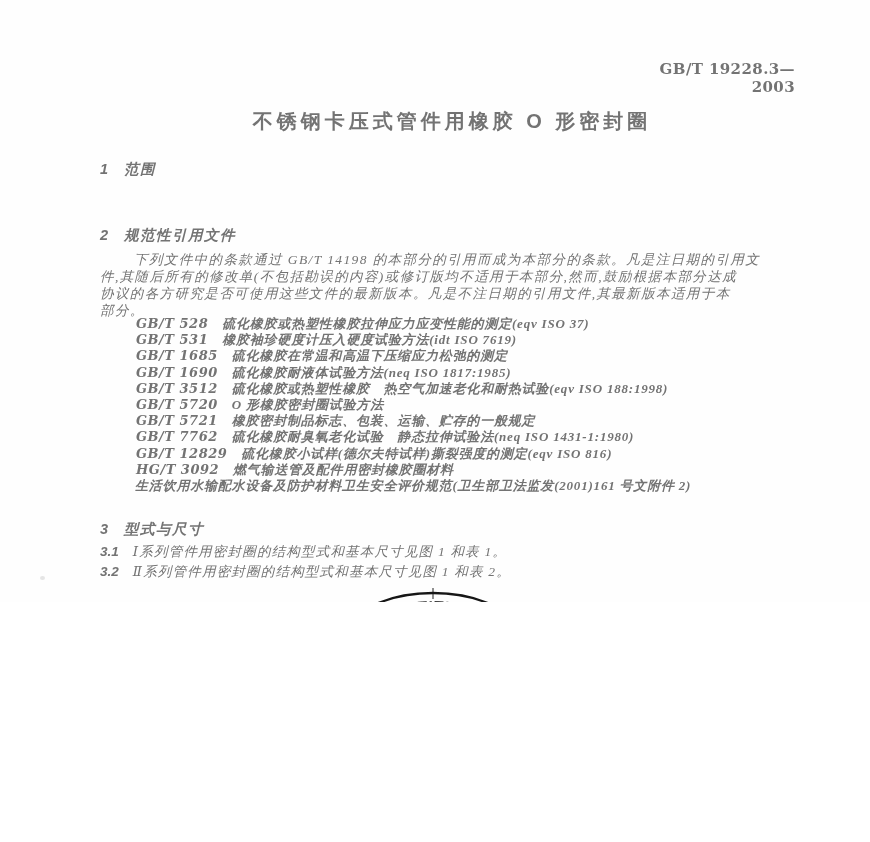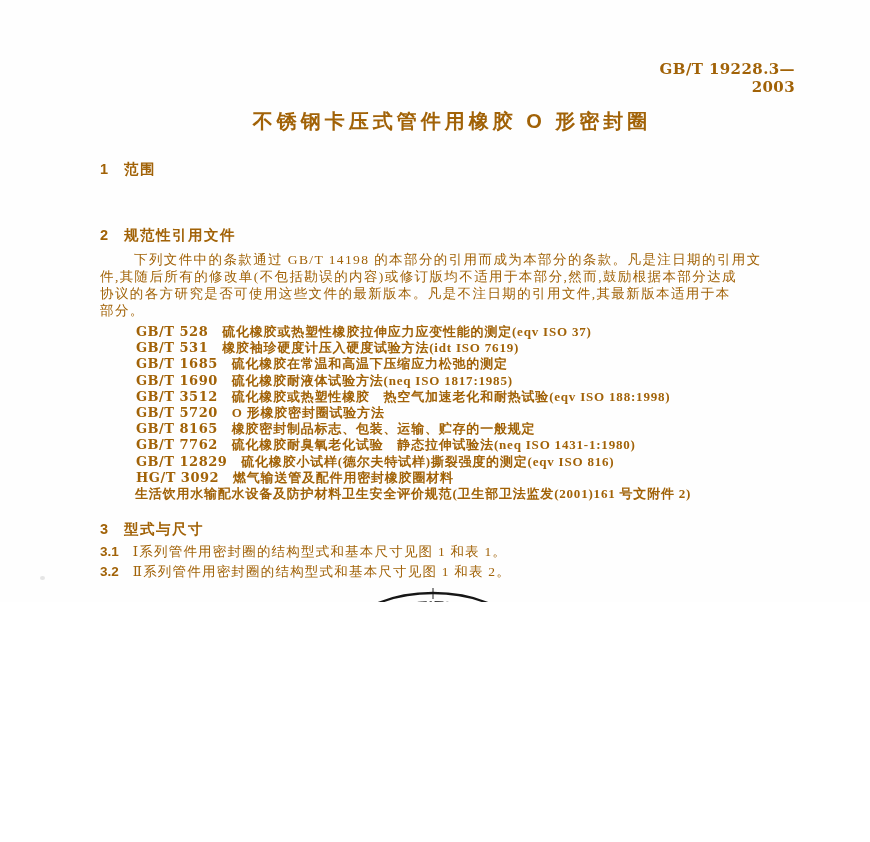--- a/index.html
+++ b/index.html
@@ -1,31 +1,31 @@
 <!DOCTYPE html>
 <html><head>
 <meta charset="utf-8">
 <style>
   html,body{margin:0;padding:0;background:#ffffff;}
   .page{
     position:relative;width:870px;height:602px;background:#fefefe;
-    font-family:"Liberation Serif","DejaVu Serif",serif;color:#a16207;
+    font-family:"Liberation Serif","DejaVu Serif",serif;color:#737373;
     overflow:hidden;
   }
   .std-code{
     position:absolute;left:620px;top:60px;width:175px;text-align:right;
     font-weight:bold;font-size:15px;letter-spacing:0.4px;
     font-family:"DejaVu Serif","Liberation Serif",serif;
   }
   .doc-title{
     position:absolute;left:0;right:0;top:108px;text-align:center;padding-left:34px;
     font-family:"Liberation Sans","DejaVu Sans",sans-serif;
     font-weight:bold;font-size:20px;letter-spacing:4px;
   }
-  .col{position:absolute;left:100px;width:692px;}
+  .col{position:absolute;left:100px;width:692px;font-style:italic;}
   .sec-head{
     font-family:"Liberation Sans","DejaVu Sans",sans-serif;
     font-weight:bold;font-size:14.5px;letter-spacing:1.5px;
   }
   .sec-head .num{margin-right:16px;letter-spacing:0;}
   .para-line{font-size:13.5px;letter-spacing:1.4px;line-height:17px;white-space:nowrap;}
   .indent{padding-left:34px;}
   .ref-line{font-size:13px;font-weight:bold;line-height:16.2px;white-space:nowrap;letter-spacing:0.8px;}
   .ref-code{margin-right:14px;letter-spacing:0.5px;font-family:"DejaVu Serif","Liberation Serif",serif;}
   .clause-line{font-size:13.5px;letter-spacing:1.2px;line-height:20px;white-space:nowrap;}
@@ -56,28 +56,28 @@
   <div class="col sec-head" style="top:226px;">
     <span class="num">2</span><span>规范性引用文件</span>
   </div>
   <div class="col" style="top:251px;">
     <div class="para-line indent">下列文件中的条款通过 GB/T 14198 的本部分的引用而成为本部分的条款。凡是注日期的引用文</div>
     <div class="para-line">件,其随后所有的修改单(不包括勘误的内容)或修订版均不适用于本部分,然而,鼓励根据本部分达成</div>
     <div class="para-line">协议的各方研究是否可使用这些文件的最新版本。凡是不注日期的引用文件,其最新版本适用于本</div>
     <div class="para-line">部分。</div>
   </div>
 
-  <div class="col" style="top:316px;padding-left:36px;margin-top:8px;">
+  <div class="col" style="top:316px;padding-left:36px;">
     <div class="ref-line"><span class="ref-code">GB/T 528</span><span>硫化橡胶或热塑性橡胶拉伸应力应变性能的测定(eqv ISO 37)</span></div>
     <div class="ref-line"><span class="ref-code">GB/T 531</span><span>橡胶袖珍硬度计压入硬度试验方法(idt ISO 7619)</span></div>
     <div class="ref-line"><span class="ref-code">GB/T 1685</span><span>硫化橡胶在常温和高温下压缩应力松弛的测定</span></div>
     <div class="ref-line"><span class="ref-code">GB/T 1690</span><span>硫化橡胶耐液体试验方法(neq ISO 1817:1985)</span></div>
     <div class="ref-line"><span class="ref-code">GB/T 3512</span><span>硫化橡胶或热塑性橡胶　热空气加速老化和耐热试验(eqv ISO 188:1998)</span></div>
     <div class="ref-line"><span class="ref-code">GB/T 5720</span><span>O 形橡胶密封圈试验方法</span></div>
-    <div class="ref-line"><span class="ref-code">GB/T 8165</span><span>橡胶密封制品标志、包装、运输、贮存的一般规定</span></div>
+    <div class="ref-line"><span class="ref-code">GB/T 5721</span><span>橡胶密封制品标志、包装、运输、贮存的一般规定</span></div>
     <div class="ref-line"><span class="ref-code">GB/T 7762</span><span>硫化橡胶耐臭氧老化试验　静态拉伸试验法(neq ISO 1431-1:1980)</span></div>
     <div class="ref-line"><span class="ref-code">GB/T 12829</span><span>硫化橡胶小试样(德尔夫特试样)撕裂强度的测定(eqv ISO 816)</span></div>
     <div class="ref-line"><span class="ref-code">HG/T 3092</span><span>燃气输送管及配件用密封橡胶圈材料</span></div>
     <div class="ref-line" style="margin-left:-1px;">生活饮用水输配水设备及防护材料卫生安全评价规范(卫生部卫法监发(2001)161 号文附件 2)</div>
   </div>
 
   <div class="col sec-head" style="top:520px;">
     <span class="num">3</span><span>型式与尺寸</span>
   </div>
   <div class="col clause-line" style="top:542px;">

